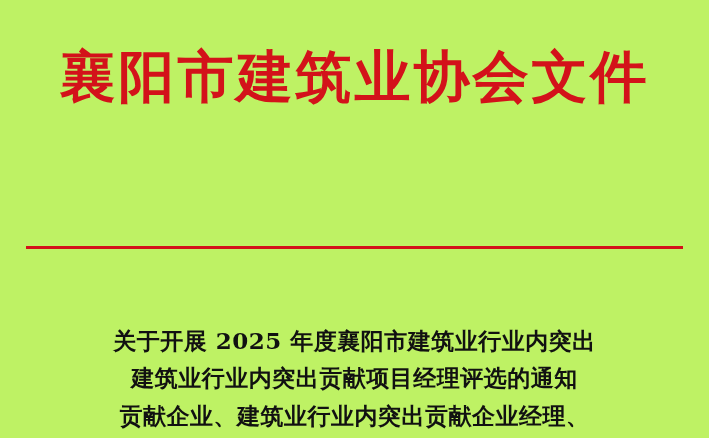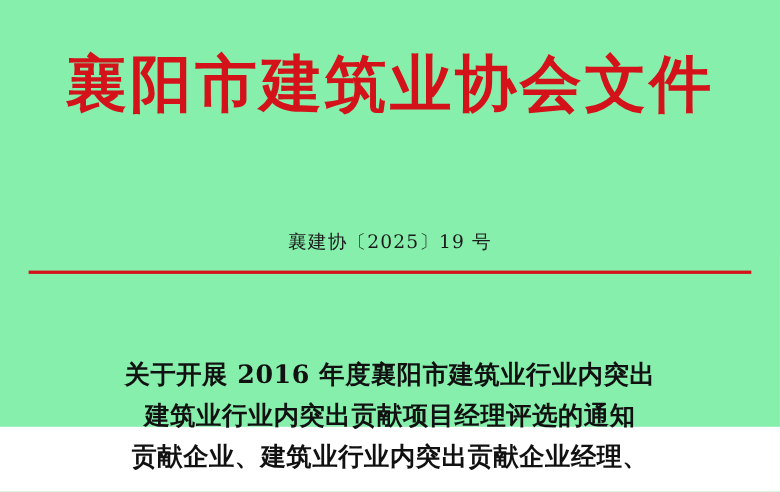--- a/index.html
+++ b/index.html
@@ -9,22 +9,22 @@
   body {
     width: 709px;
     height: 447px;
     background: #ffffff;
     font-family: "Liberation Serif", "DejaVu Serif", serif;
     overflow: hidden;
   }
   .page {
     position: relative;
     width: 709px;
-    height: 388px;
-    background: #86efac;
+    height: 438px;
+    background: #bef264;
     box-sizing: border-box;
   }
   .doc-title {
     position: absolute;
     top: 44px;
     left: 0;
     width: 709px;
     text-align: center;
     color: #d3121a;
     font-family: "DejaVu Serif", "Liberation Serif", serif;
@@ -72,23 +72,22 @@
     white-space: nowrap;
   }
 </style>
 </head>
 <body>
 
 <div class="page">
 
   <div class="doc-title">襄阳市建筑业协会文件</div>
 
-  <div class="doc-number">襄建协〔2025〕19 号</div>
 
   <div class="red-rule"></div>
 
   <div class="main-title">
-    <span class="line">关于开展 2016 年度襄阳市建筑业行业内突出</span>
+    <span class="line">关于开展 2025 年度襄阳市建筑业行业内突出</span>
     <span class="line">建筑业行业内突出贡献项目经理评选的通知</span>
     <span class="line">贡献企业、建筑业行业内突出贡献企业经理、</span>
   </div>
 
 </div>
 
 </body></html>

